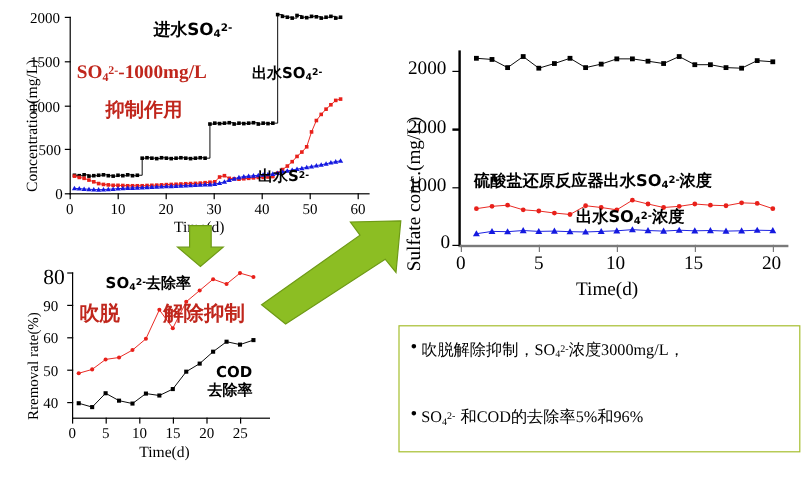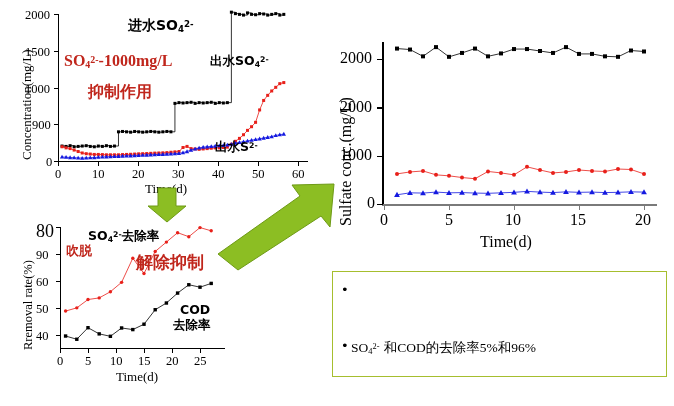--- a/index.html
+++ b/index.html
@@ -82,21 +82,21 @@
     <div>
       <div class="tick" style="left:54px;top:14px;width:5px;height:1.2px;"></div>
       <div class="tick" style="left:54px;top:50.8px;width:5px;height:1.2px;"></div>
       <div class="tick" style="left:54px;top:87.5px;width:5px;height:1.2px;"></div>
       <div class="tick" style="left:54px;top:124.3px;width:5px;height:1.2px;"></div>
       <div class="tick" style="left:54px;top:161px;width:5px;height:1.2px;"></div>
     </div>
     <div class="ticklabel" style="left:25px;top:9px;font-size:12.5px;">2000</div>
     <div class="ticklabel" style="left:25px;top:45.8px;font-size:12.5px;">1500</div>
     <div class="ticklabel" style="left:25px;top:82.5px;font-size:12.5px;">1000</div>
-    <div class="ticklabel" style="left:32px;top:119.3px;font-size:12.5px;">900</div>
+    <div class="ticklabel" style="left:32px;top:119.3px;font-size:12.5px;">500</div>
     <div class="ticklabel" style="left:46px;top:156px;font-size:12.5px;">0</div>
 
     <div>
       <div class="tick" style="left:58px;top:161px;width:1.2px;height:5px;"></div>
       <div class="tick" style="left:98px;top:161px;width:1.2px;height:5px;"></div>
       <div class="tick" style="left:138px;top:161px;width:1.2px;height:5px;"></div>
       <div class="tick" style="left:178px;top:161px;width:1.2px;height:5px;"></div>
       <div class="tick" style="left:218px;top:161px;width:1.2px;height:5px;"></div>
       <div class="tick" style="left:258px;top:161px;width:1.2px;height:5px;"></div>
       <div class="tick" style="left:298px;top:161px;width:1.2px;height:5px;"></div>
@@ -357,21 +357,21 @@
         <rect x="164.70000000000002" y="86.31188524590165" width="3.4" height="3.4" fill="#000000"></rect>
         <rect x="175.90000000000003" y="76.37950819672132" width="3.4" height="3.4" fill="#000000"></rect>
         <rect x="187.10000000000002" y="68.05778688524589" width="3.4" height="3.4" fill="#000000"></rect>
         <rect x="198.3" y="70.47377049180326" width="3.4" height="3.4" fill="#000000"></rect>
         <rect x="209.5" y="66.7155737704918" width="3.4" height="3.4" fill="#000000"></rect>
       </svg>
 
     <div class="annot cjk" style="left:88px;top:14px;font-size:12.5px;font-weight:bold;">SO<sub>4</sub><sup>2-</sup>去除率</div>
     <div class="annot cjk" style="left:180px;top:88px;font-size:12.5px;font-weight:bold;">COD</div>
     <div class="annot cjk" style="left:173px;top:103px;font-size:12.5px;font-weight:bold;">去除率</div>
-    <div class="annot red cjk" style="left:66px;top:29px;font-size:13px;">吹脱</div>
+    <div class="annot red cjk" style="left:66px;top:39px;font-size:17px;">吹脱</div>
     <div class="annot red cjk" style="left:136px;top:39px;font-size:17px;">解除抑制</div>
   </div>
 
   <div class="panel" id="chart-right" style="left:322px;top:18px;width:352px;height:240px;">
     <div class="axtitle ylabel-rot" style="left:16px;top:208px;font-size:16px;">Sulfate conc.(mg/L)</div>
 
     <div class="axis-line" style="left:60px;top:24px;width:1.8px;height:163px;"></div>
     <div class="axis-line" style="left:60px;top:186px;width:275px;height:1.8px;background:#7a7a7a;"></div>
 
     <div>
@@ -459,35 +459,37 @@
         <polygon points="231,171.68571428571428 228.1,176.7607142857143 233.9,176.7607142857143" fill="#1419E0"></polygon>
         <polygon points="244,170.95714285714286 241.1,176.03214285714287 246.9,176.03214285714287" fill="#1419E0"></polygon>
         <polygon points="257,171.44285714285715 254.1,176.51785714285717 259.9,176.51785714285717" fill="#1419E0"></polygon>
         <polygon points="270,171.2 267.1,176.275 272.9,176.275" fill="#1419E0"></polygon>
         <polygon points="283,171.68571428571428 280.1,176.7607142857143 285.9,176.7607142857143" fill="#1419E0"></polygon>
         <polygon points="296,171.44285714285715 293.1,176.51785714285717 298.9,176.51785714285717" fill="#1419E0"></polygon>
         <polygon points="309,170.95714285714286 306.1,176.03214285714287 311.9,176.03214285714287" fill="#1419E0"></polygon>
         <polygon points="322,171.2 319.1,176.275 324.9,176.275" fill="#1419E0"></polygon>
       </svg>
 
+    <div class="annot cjk" style="left:73px;top:126px;font-size:13.5px;font-weight:bold;">硫酸盐还原反应器出水SO<sub>4</sub><sup>2-</sup>浓度</div>
+    <div class="annot cjk" style="left:158px;top:156px;font-size:13.5px;font-weight:bold;">出水SO<sub>4</sub><sup>2-</sup>浓度</div>
   </div>
 
   <svg class="arrow" id="arrow-down" width="46" height="40" style="left:146px;top:186px;">
     <polygon points="12,2 30,2 30,20 40,20 21,36 2,20 12,20" fill="#8CBE23" stroke="#6E9A16" stroke-width="1"></polygon>
   </svg>
 
   <svg class="arrow" id="arrow-upright" width="130" height="90" style="left:212px;top:182px;">
     <polygon points="6,72 88,14 80,3 122,2 118,45 109,34 26,88" fill="#8CBE23" stroke="#6E9A16" stroke-width="1"></polygon>
   </svg>
 
   <div id="bullet-box" style="left:332px;top:271px;width:335px;height:106px;">
     <div class="bullet-row" style="left:8px;top:8px;width:320px;">
       <span class="bullet-dot">•</span>
       <span class="bullet-text">
-        <br>
+        <span>吹脱解除抑制，<span class="ser">SO<sub>4</sub><sup>2-</sup></span>浓度<span class="ser">3000mg/L</span>，</span><br>
       </span>
     </div>
     <div class="bullet-row" style="left:8px;top:64px;width:320px;">
       <span class="bullet-dot">•</span>
       <span class="bullet-text">
         <span><span class="ser">SO<sub>4</sub><sup>2-</sup></span> 和<span class="ser">COD</span>的去除率<span class="ser">5%</span>和<span class="ser">96%</span></span>
       </span>
     </div>
   </div>
 

